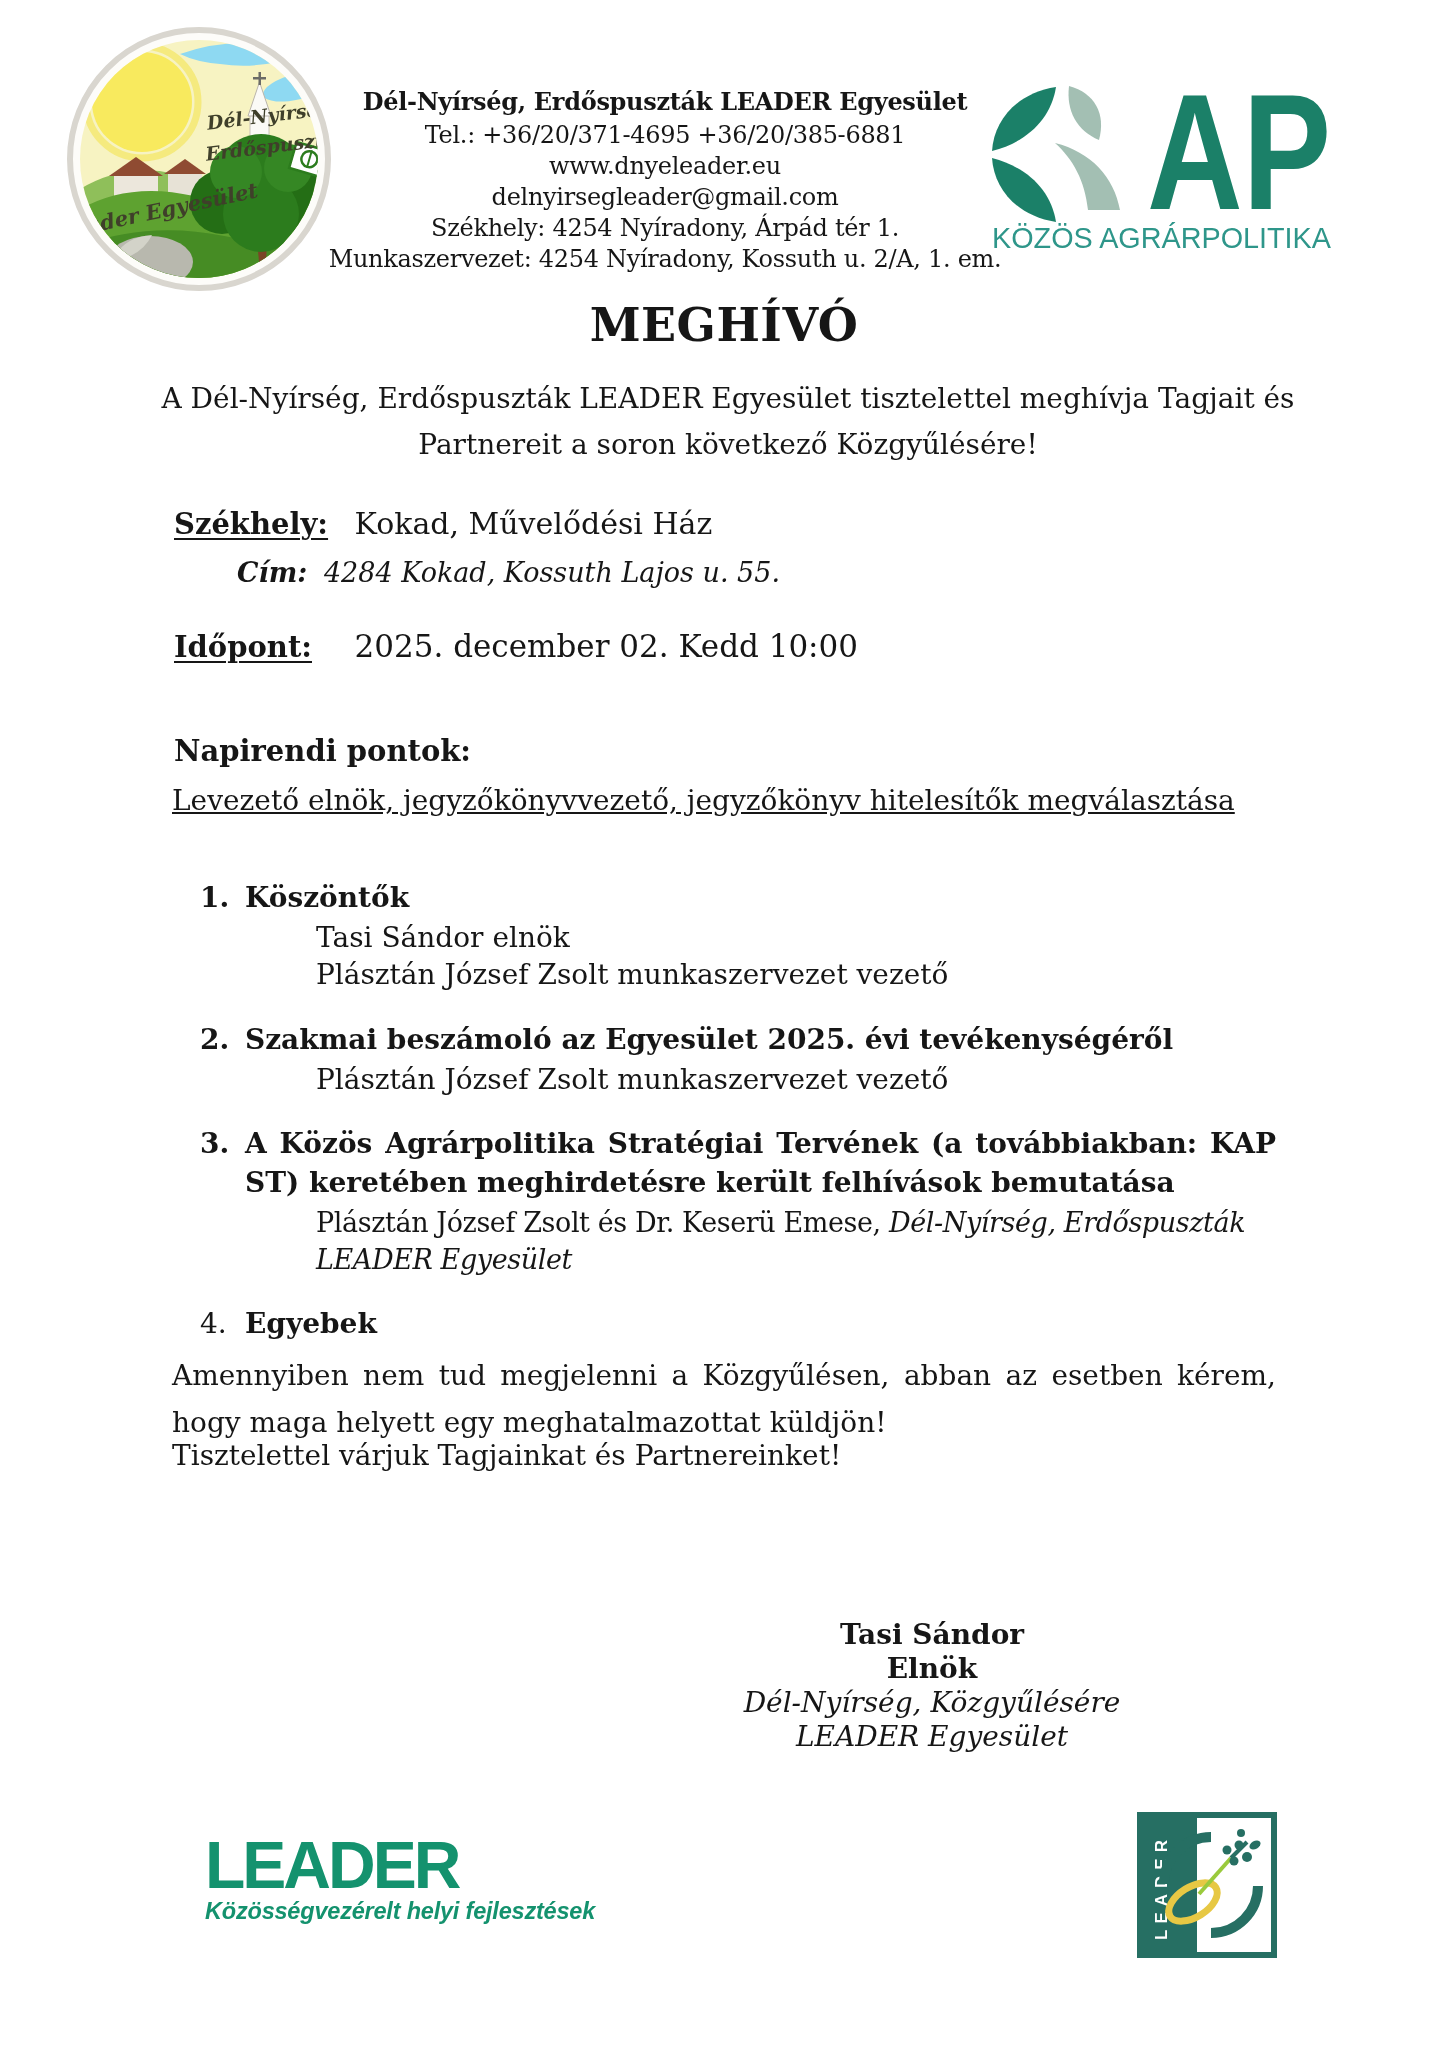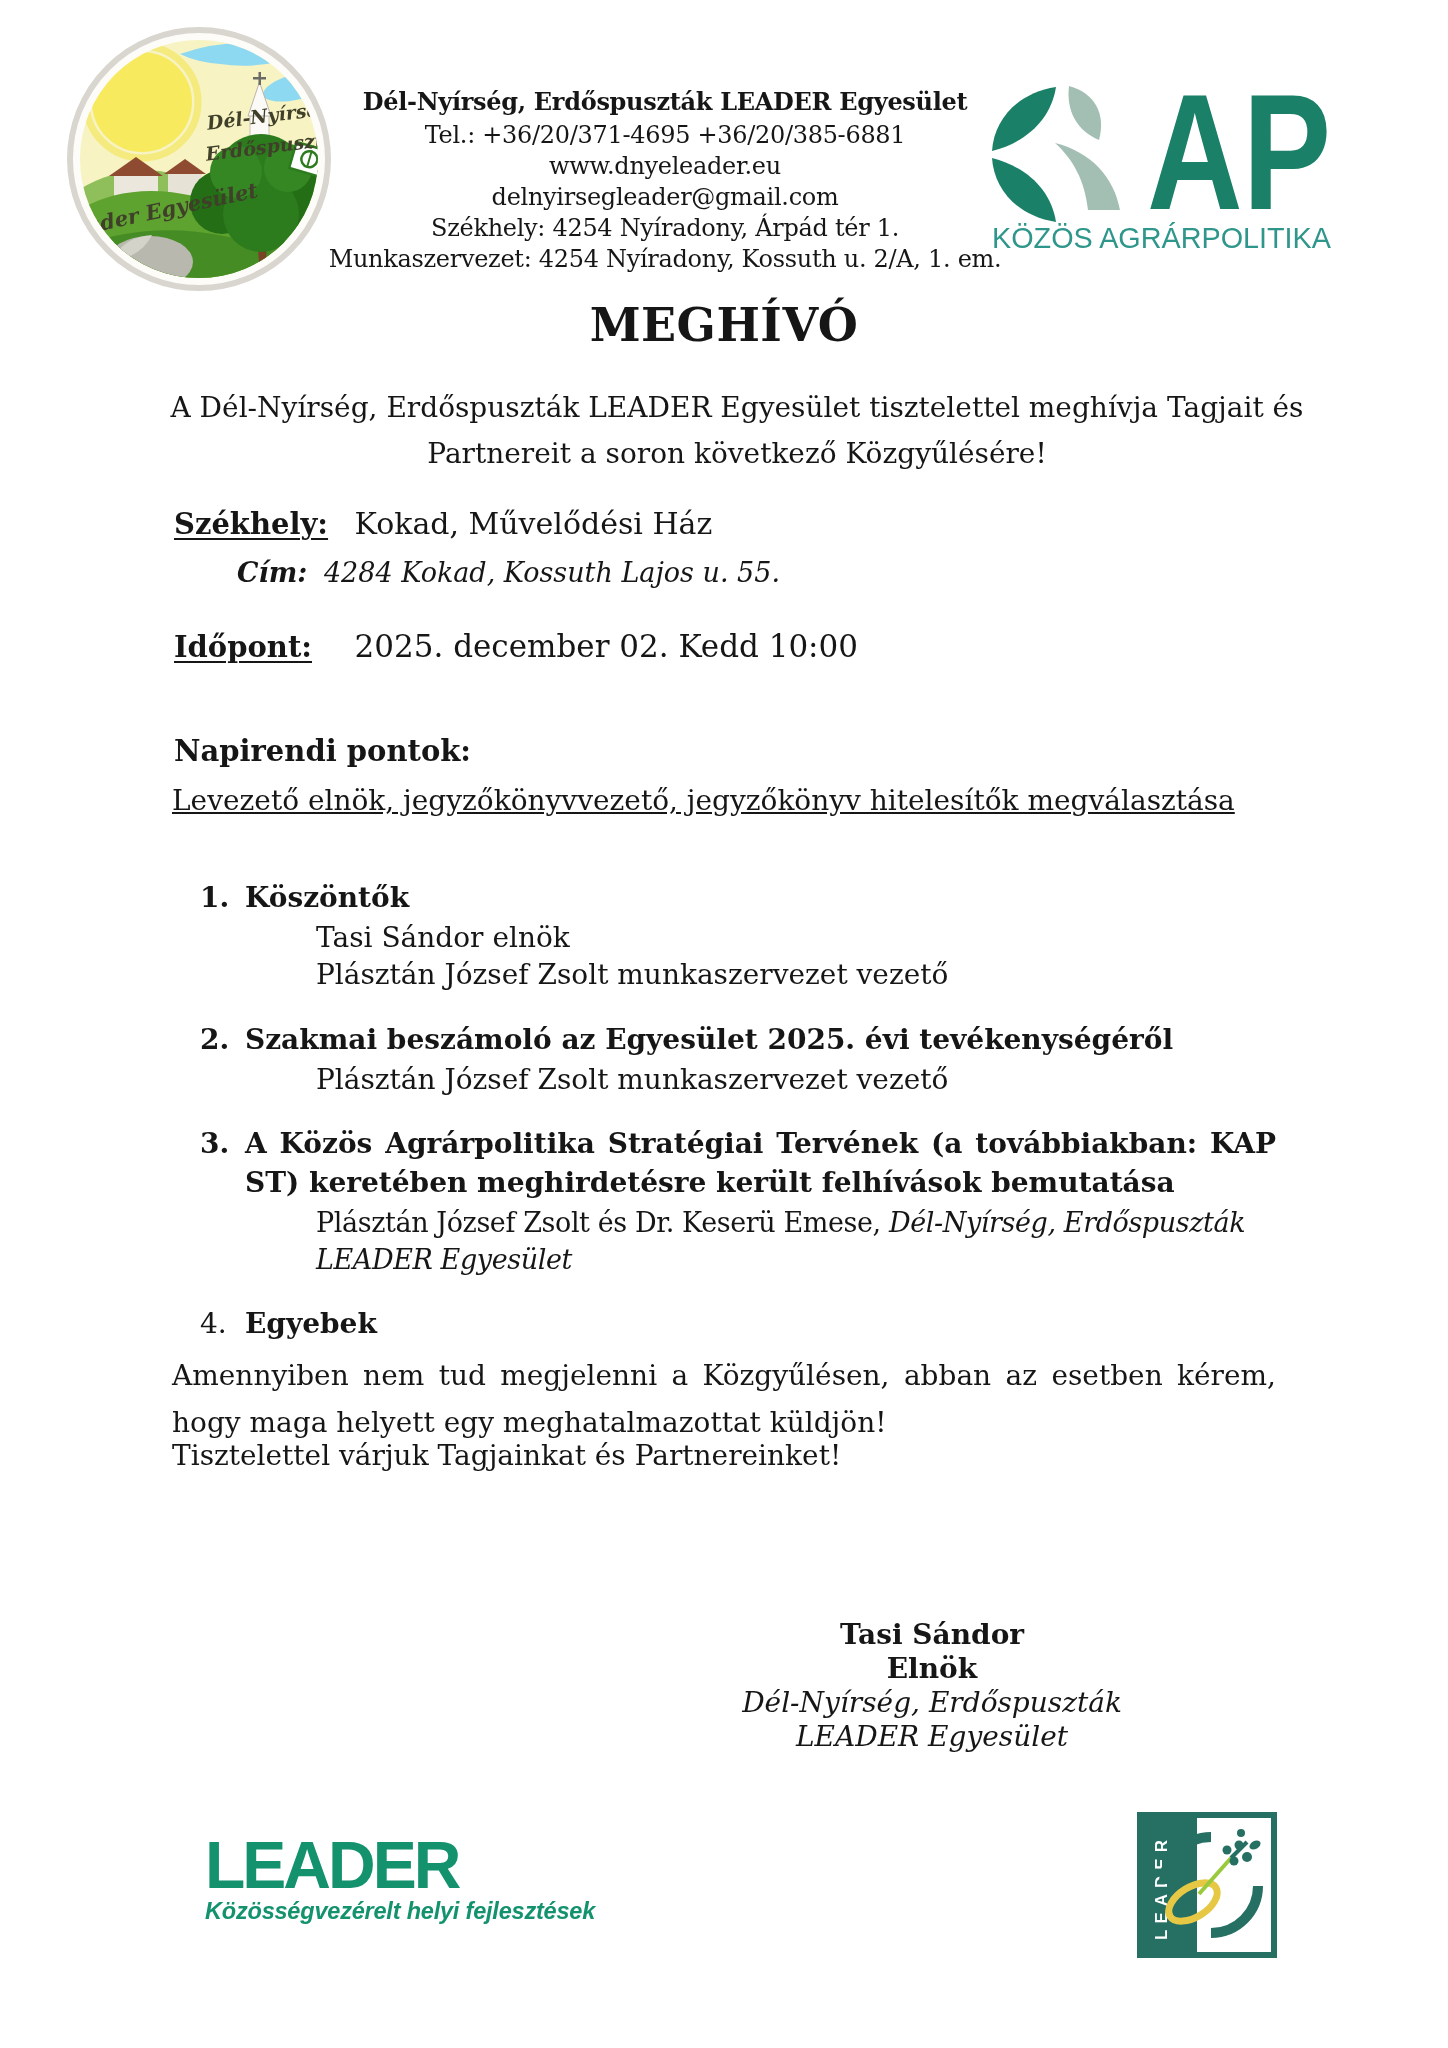--- a/index.html
+++ b/index.html
@@ -19,21 +19,21 @@
   .header-text .org-name{font-size:24px;font-weight:bold;margin-bottom:3px;}
 
   
   .kap-logo{position:absolute;left:985px;top:80px;width:350px;height:175px;}
   .kap-dark{fill:var(--kap-dark);}
   .kap-sage{fill:var(--kap-sage);}
   .kap-sub{fill:var(--kap-sub);}
 
   .title{position:absolute;left:172px;top:298px;width:1104px;margin:0;text-align:center;
          font-size:46px;font-weight:bold;letter-spacing:0.5px;}
-  .intro{position:absolute;left:154px;top:372px;width:1140px;margin:13px;text-align:center;
+  .intro{position:absolute;left:154px;top:372px;width:1140px;margin:4px;text-align:center;
          font-size:28px;line-height:46px;}
 
   .row{position:absolute;left:174px;font-size:30px;}
   .row .lbl{display:inline-block;width:171px;font-size:29px;font-weight:bold;}
   .addr-row{position:absolute;left:205px;font-size:27px;font-style:italic;}
   .addr-row .lbl2{font-weight:bold;margin-right:8px;margin-left:32px;}
 
   .agenda-heading{position:absolute;left:174px;font-size:29px;font-weight:bold;}
   .agenda-lead{position:absolute;left:172px;width:1110px;font-size:28px;text-decoration:underline;}
 
@@ -194,21 +194,21 @@
       <div class="b">Egyebek</div>
     </div>
   </div>
 
   <p class="closing j" style="top:1352px">Amennyiben nem tud megjelenni a Közgyűlésen, abban az esetben kérem, hogy maga helyett egy meghatalmazottat küldjön!</p>
   <p class="closing" style="top:1432px">Tisztelettel várjuk Tagjainkat és Partnereinket!</p>
 
   <div class="signature">
     <div class="b">Tasi Sándor</div>
     <div class="b">Elnök</div>
-    <div class="i">Dél-Nyírség, Erdőspuszták</div>
+    <div class="i">Dél-Nyírség, Közgyűlésére</div>
     <div class="i">LEADER Egyesület</div>
   </div>
 
   <div class="leader-footer">
     <div class="leader-wordmark">LEADER</div>
     <div class="leader-tagline">Közösségvezérelt helyi fejlesztések</div>
   </div>
 
   <svg class="eu-logo" viewBox="0 0 140 146">
     <rect x="3" y="3" width="134" height="140" fill="#ffffff" stroke="var(--eu-teal)" stroke-width="6"></rect>

